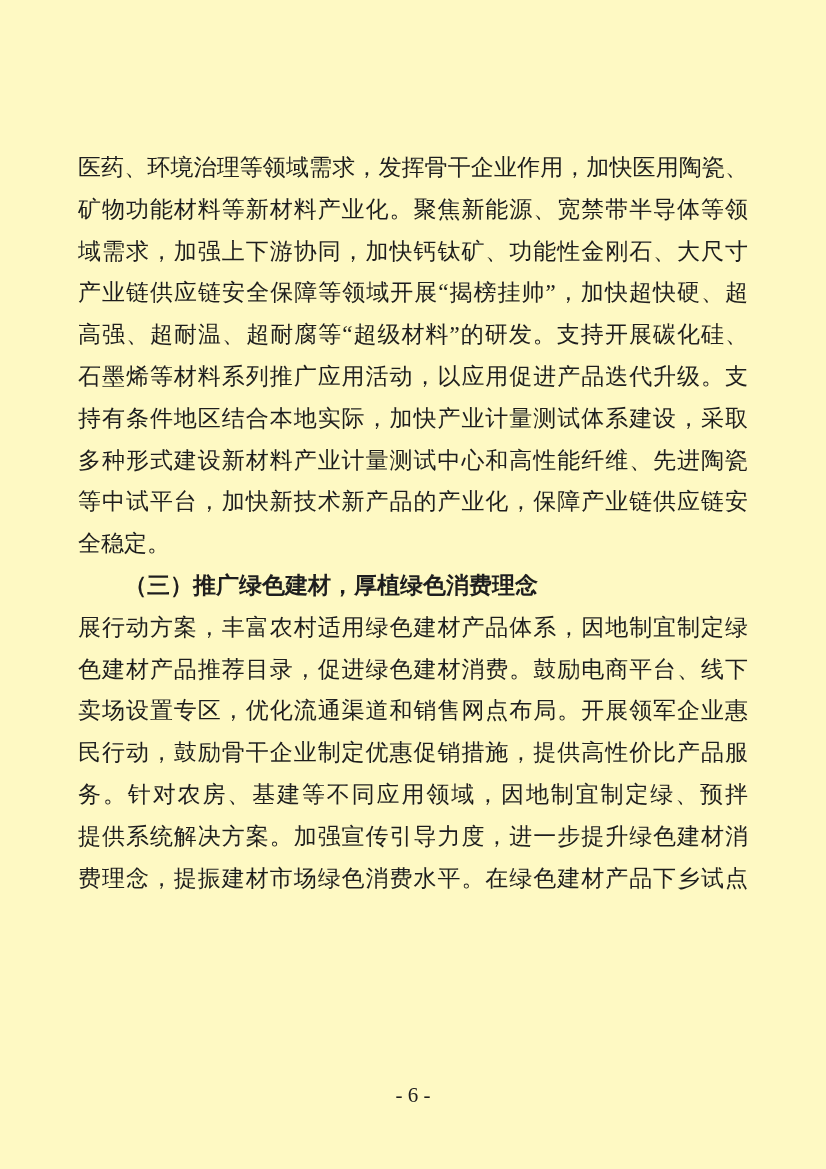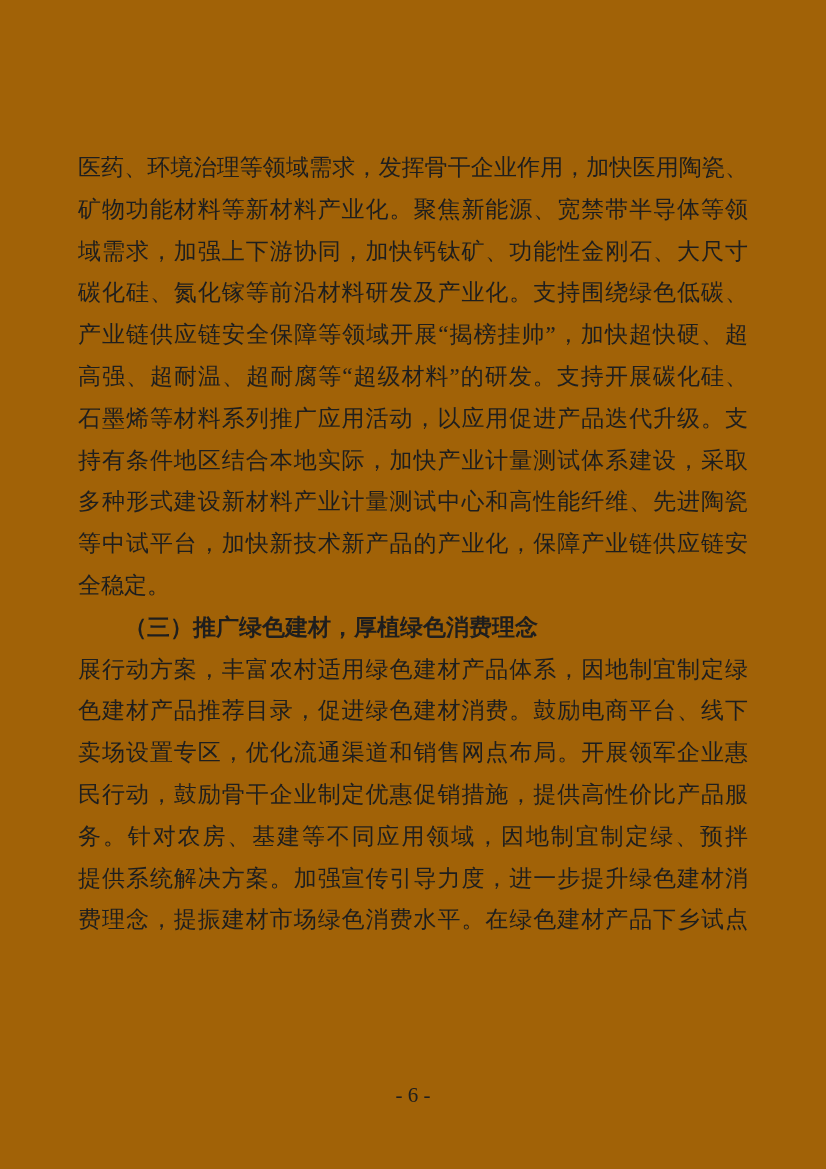--- a/index.html
+++ b/index.html
@@ -11,21 +11,21 @@
     width: 826px;
     height: 1169px;
     position: relative;
     font-family: "Liberation Serif", "DejaVu Serif", serif;
     color: #1e1e1e;
     overflow: hidden;
   }
   .page {
     position: absolute;
     inset: 0;
-    background: #a16207;
+    background: #fef9c3;
   }
   .text-block {
     position: absolute;
     left: 78px;
     top: 147px;
     width: 670px;
   }
   .line {
     height: 41.8px;
     line-height: 41.8px;
@@ -63,21 +63,20 @@
 </head>
 <body>
 
 <div class="page">
 
   <div class="text-block">
 
     <div class="line just">医药、环境治理等领域需求，发挥骨干企业作用，加快医用陶瓷、</div>
     <div class="line just">矿物功能材料等新材料产业化。聚焦新能源、宽禁带半导体等领</div>
     <div class="line just">域需求，加强上下游协同，加快钙钛矿、功能性金刚石、大尺寸</div>
-    <div class="line just">碳化硅、氮化镓等前沿材料研发及产业化。支持围绕绿色低碳、</div>
     <div class="line just">产业链供应链安全保障等领域开展“揭榜挂帅”，加快超快硬、超</div>
     <div class="line just">高强、超耐温、超耐腐等“超级材料”的研发。支持开展碳化硅、</div>
     <div class="line just">石墨烯等材料系列推广应用活动，以应用促进产品迭代升级。支</div>
     <div class="line just">持有条件地区结合本地实际，加快产业计量测试体系建设，采取</div>
     <div class="line just">多种形式建设新材料产业计量测试中心和高性能纤维、先进陶瓷</div>
     <div class="line just">等中试平台，加快新技术新产品的产业化，保障产业链供应链安</div>
     <div class="line end">全稳定。</div>
 
     <div class="line heading indent">（三）推广绿色建材，厚植绿色消费理念</div>
 

